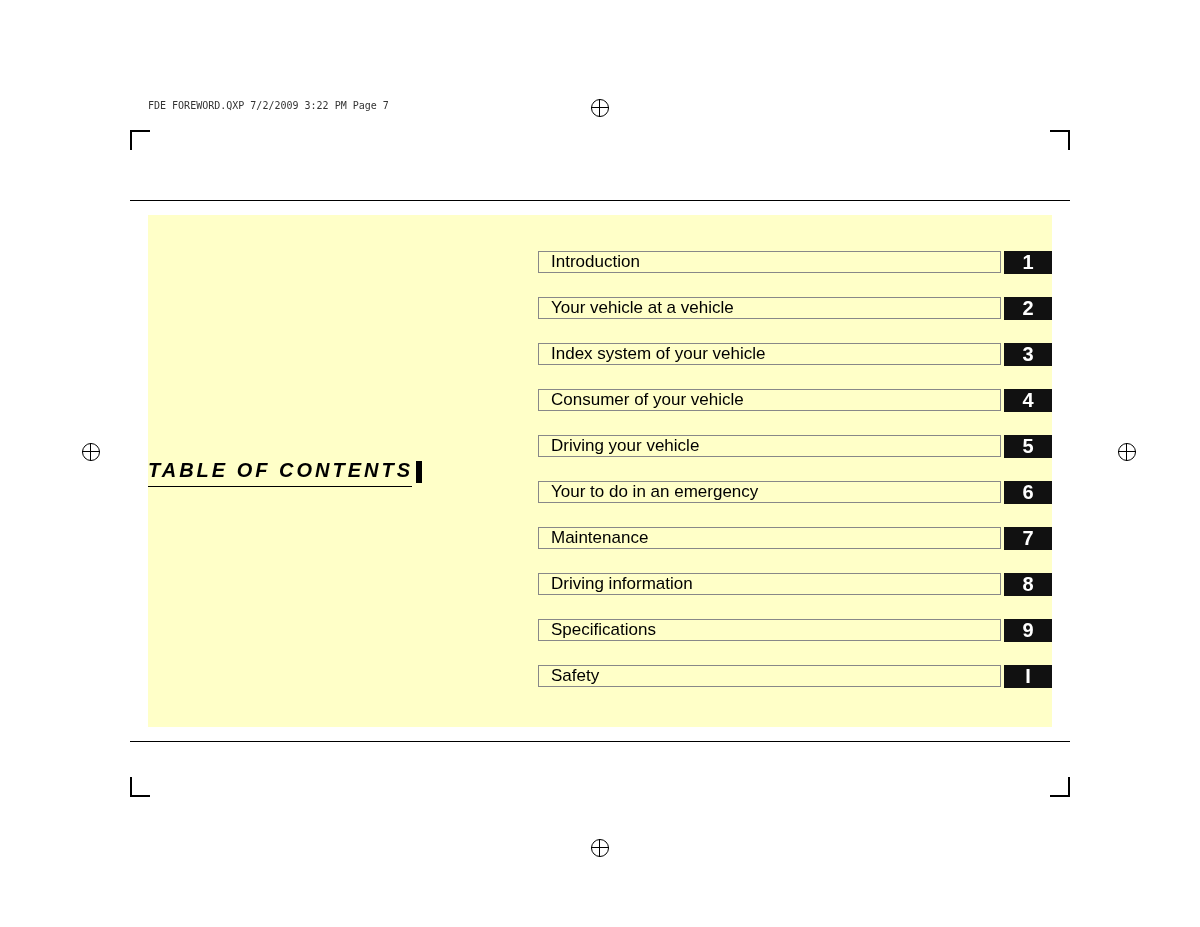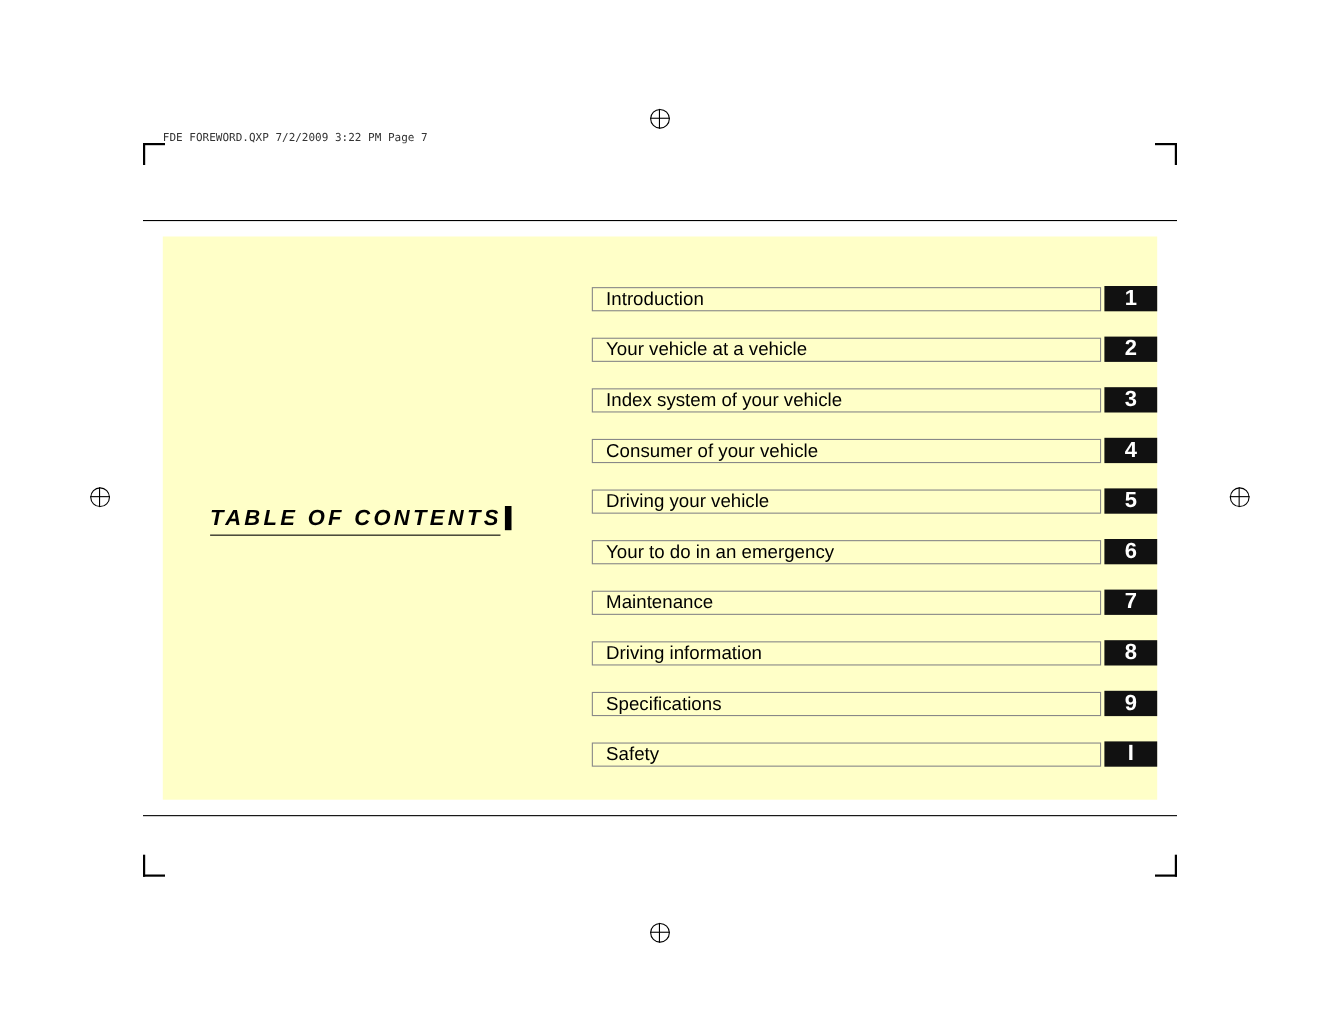--- a/index.html
+++ b/index.html
@@ -91,41 +91,40 @@
     }
 
     
     .file-info {
       position: absolute;
       top: 100px;
       left: 148px;
       font-size: 10px;
       color: #333;
       font-family: monospace;
-      margin-top: 20px;
     }
 
     
     .main-content {
       position: absolute;
       top: 215px;
       left: 148px;
       right: 148px;
       bottom: 200px;
       background: #ffffc8;
       display: flex;
       align-items: stretch;
     }
 
     
     .left-panel {
       flex: 0 0 390px;
       display: flex;
       align-items: center;
-      justify-content: center;
+      justify-content: flex-start;
       padding-right: 30px;
     }
 
     .toc-title {
       font-size: 20px;
       font-weight: bold;
       font-style: italic;
       letter-spacing: 3px;
       color: #000;
       text-transform: uppercase;
@@ -157,21 +156,21 @@
       flex: 1;
       display: flex;
       flex-direction: column;
       justify-content: center;
       padding: 15px 0 15px 0;
       gap: 0;
     }
 
     .toc-row {
       display: flex;
-      align-items: flex-end;
+      align-items: center;
       margin-bottom: 4px;
       height: 42px;
     }
 
     .toc-label {
       flex: 1;
       border: 1.5px solid #888;
       background: #ffffc8;
       display: flex;
       align-items: center;

